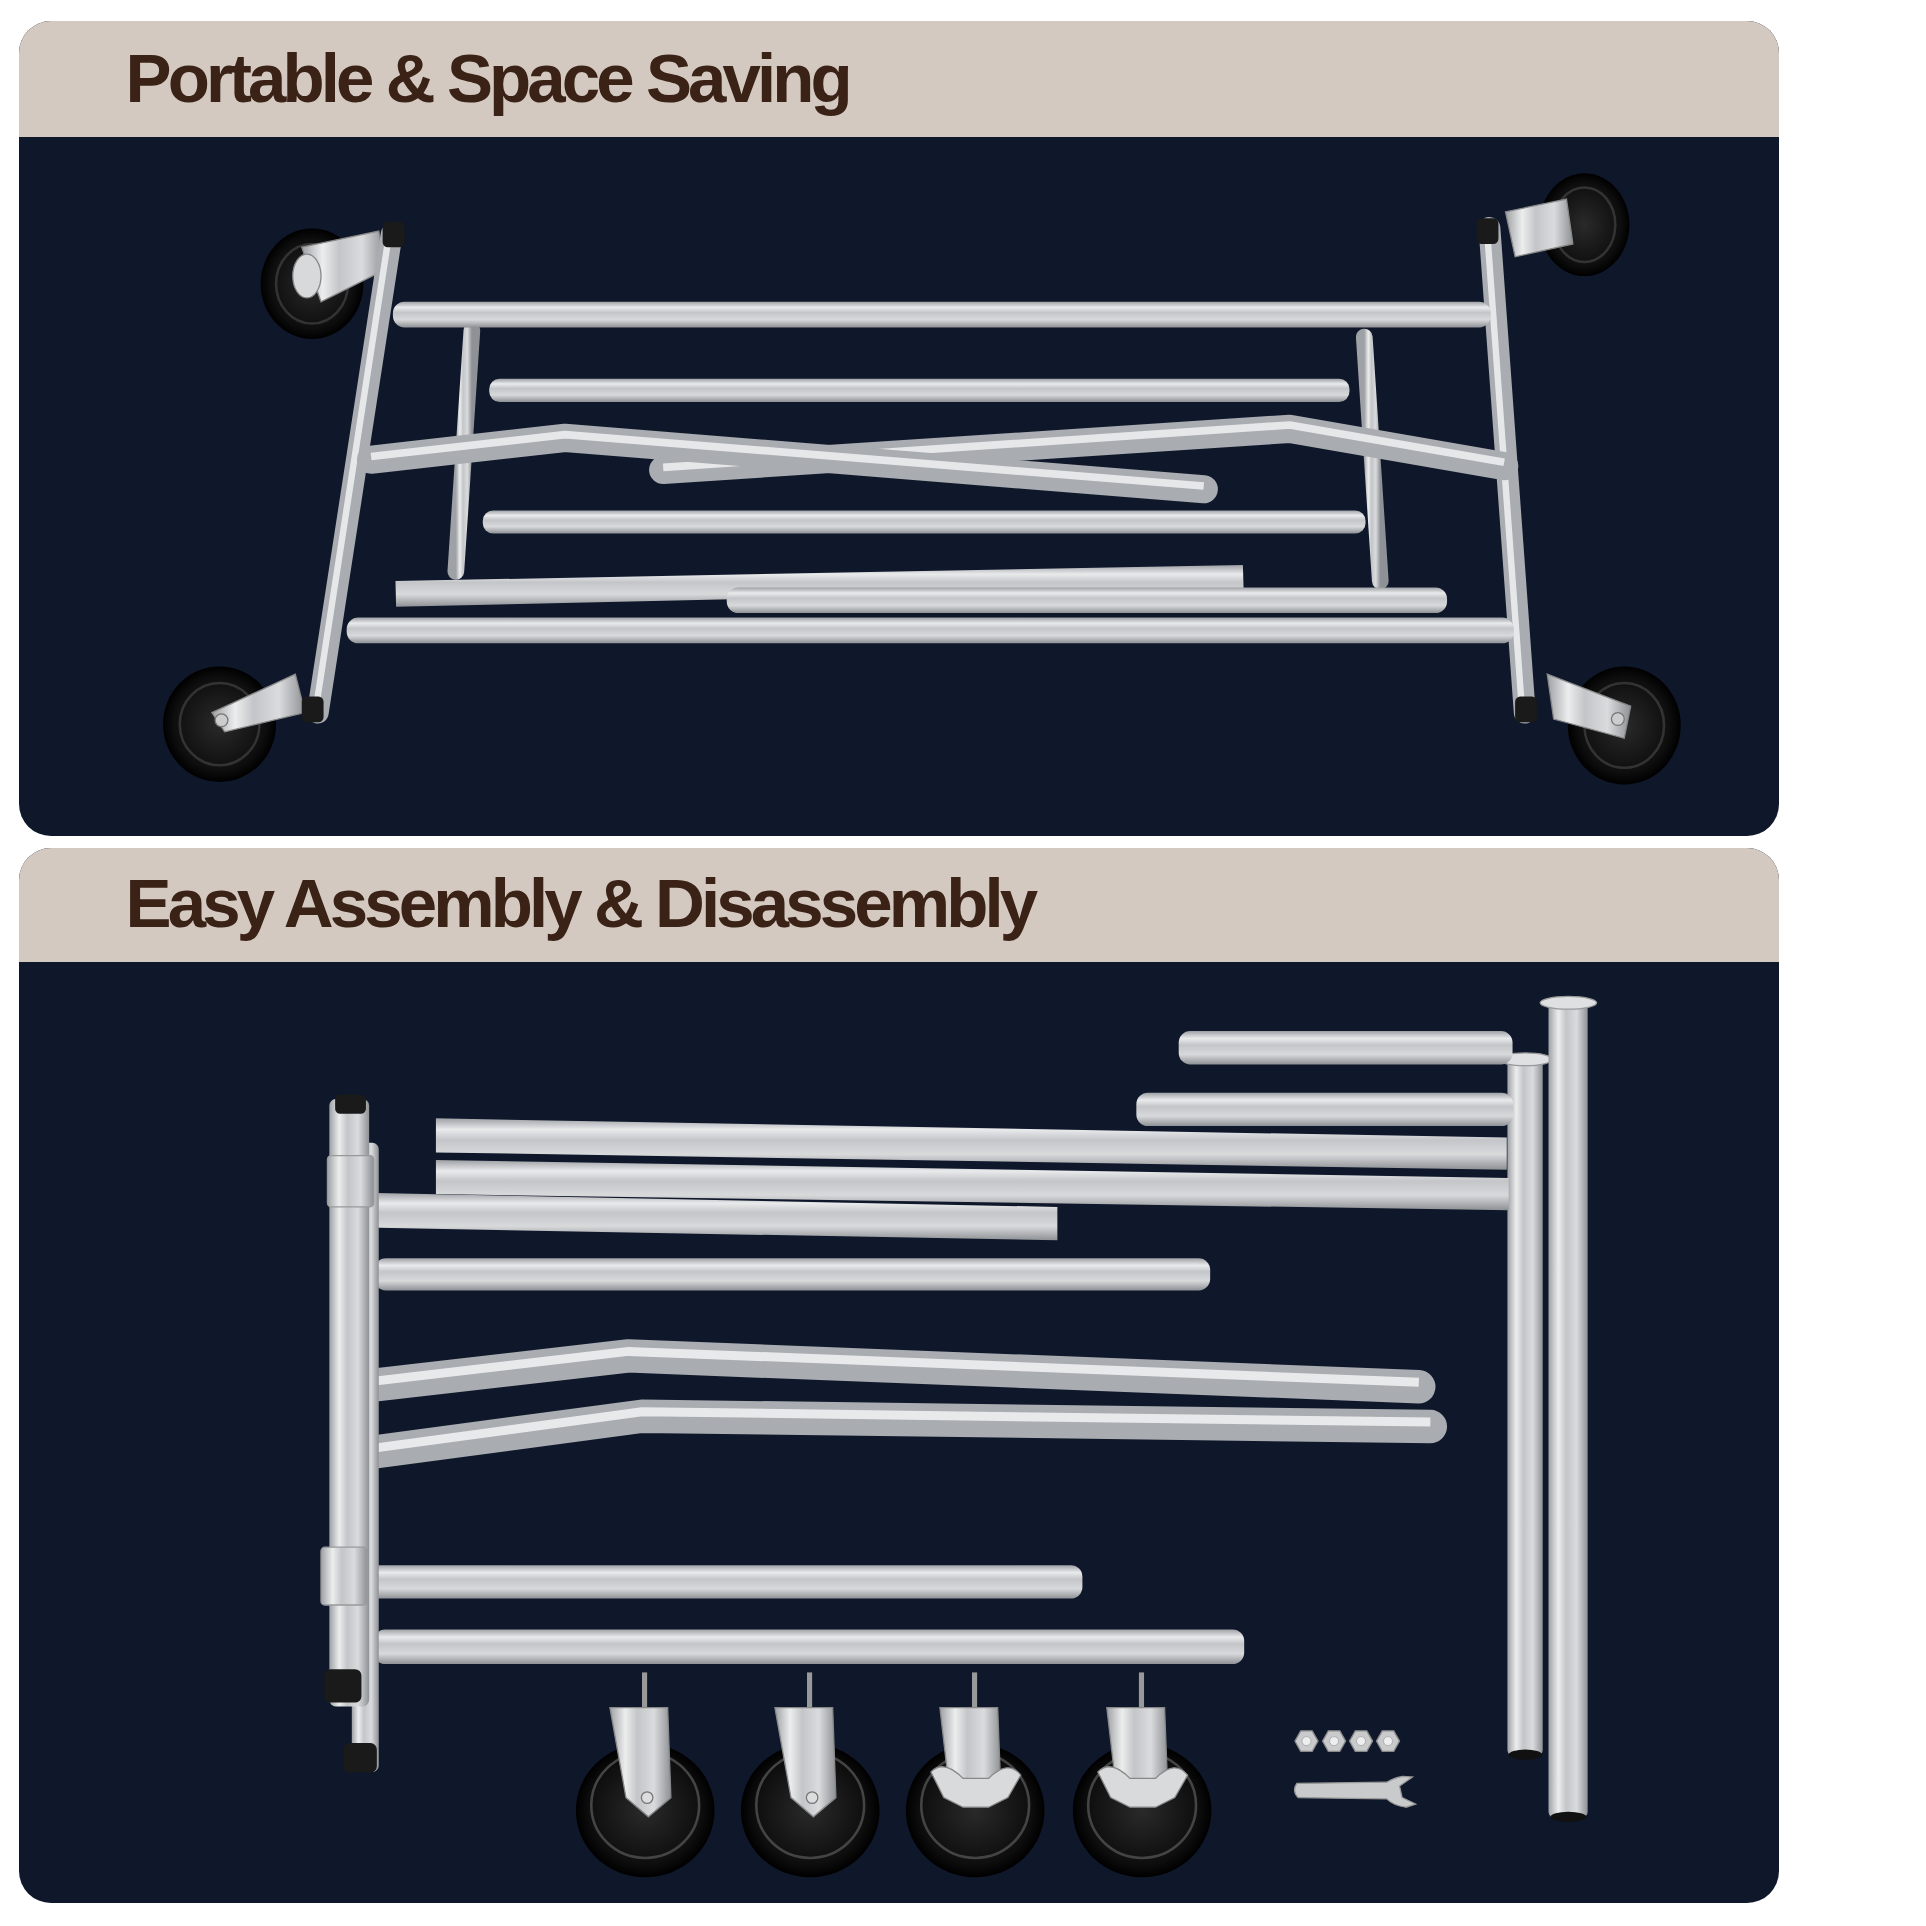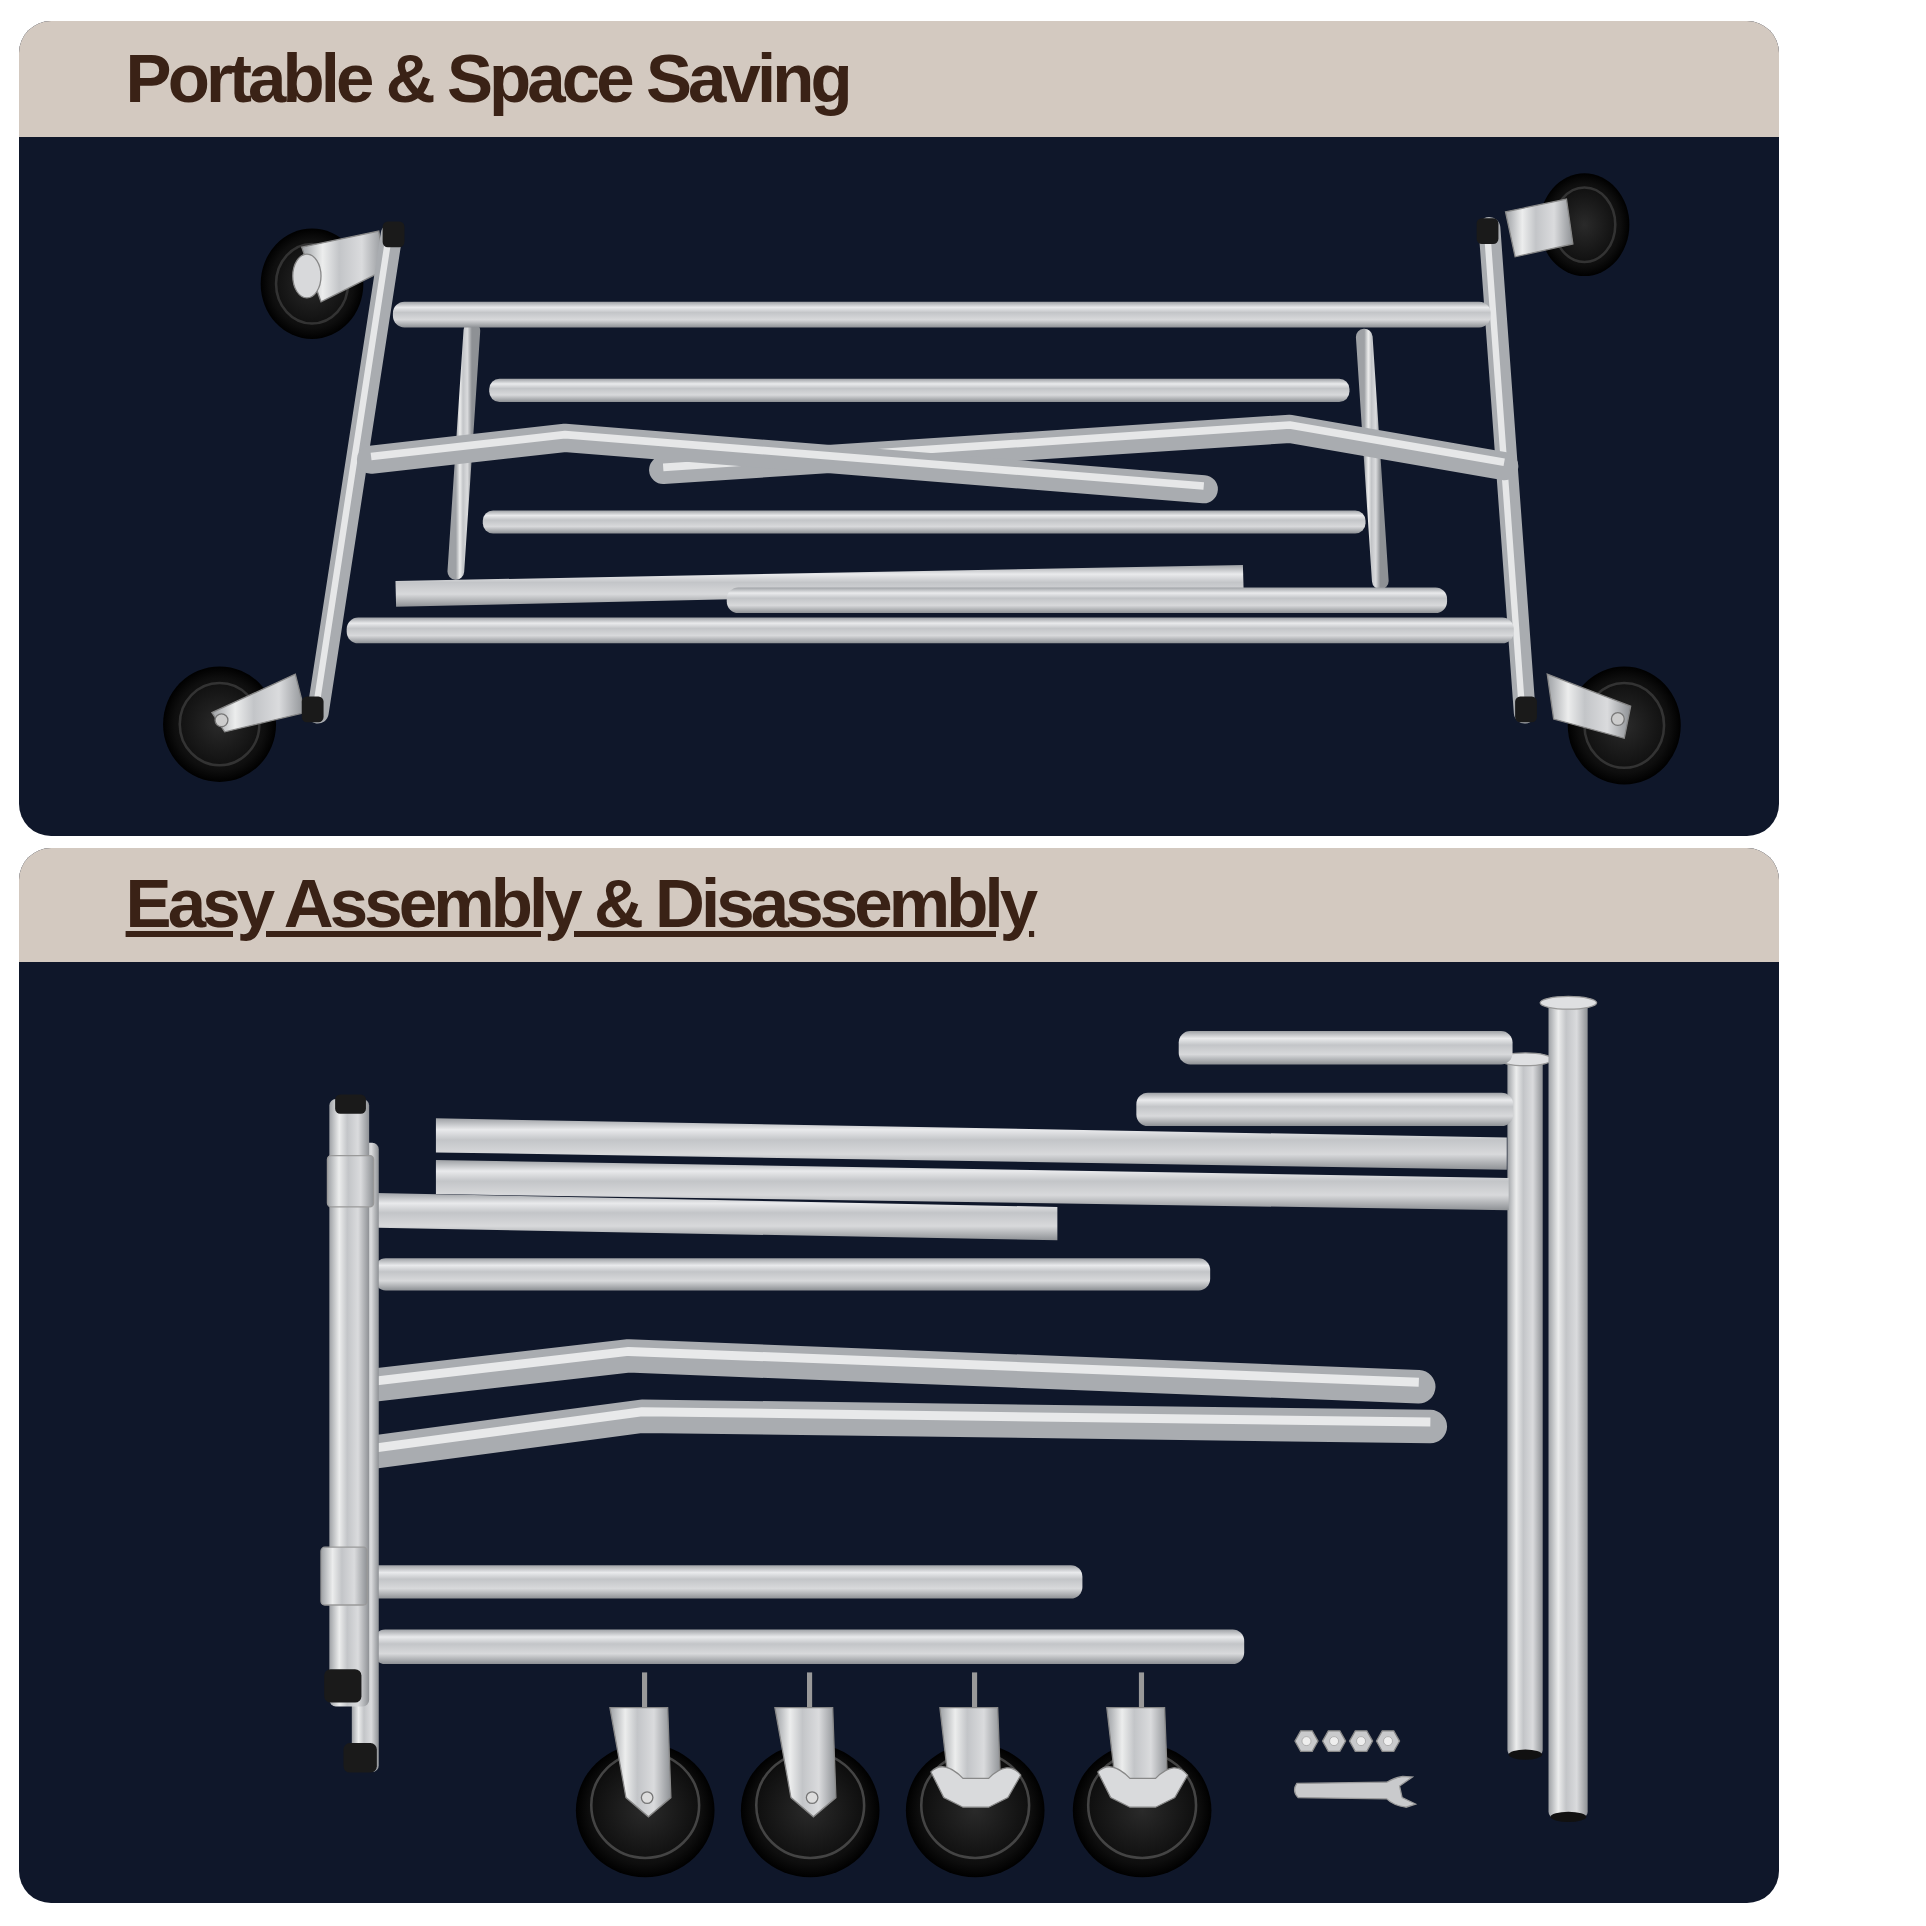--- a/index.html
+++ b/index.html
@@ -19,21 +19,21 @@
     background: #d3c9c0;
   }
   .panel-bottom .panel-header { height: 114px; }
   .panel-title {
     position: absolute; left: 107px; top: 19px;
     font-family: "Liberation Sans", sans-serif;
     font-weight: 700; font-size: 69px; line-height: 77px;
     letter-spacing: -3.9px; color: #3a2216; white-space: nowrap;
     margin: 0;
   }
-  .panel-bottom .panel-title { top: 16.7px; text-decoration: underline; }
+  .panel-bottom .panel-title { top: 16.7px; }
   svg.art { position: absolute; left: 0; top: 0; }
 </style>
 </head>
 <body>
 
 <section class="panel panel-top">
   <div class="panel-header">
     <h2 class="panel-title">Portable &amp; Space Saving</h2>
   </div>
 </section>

